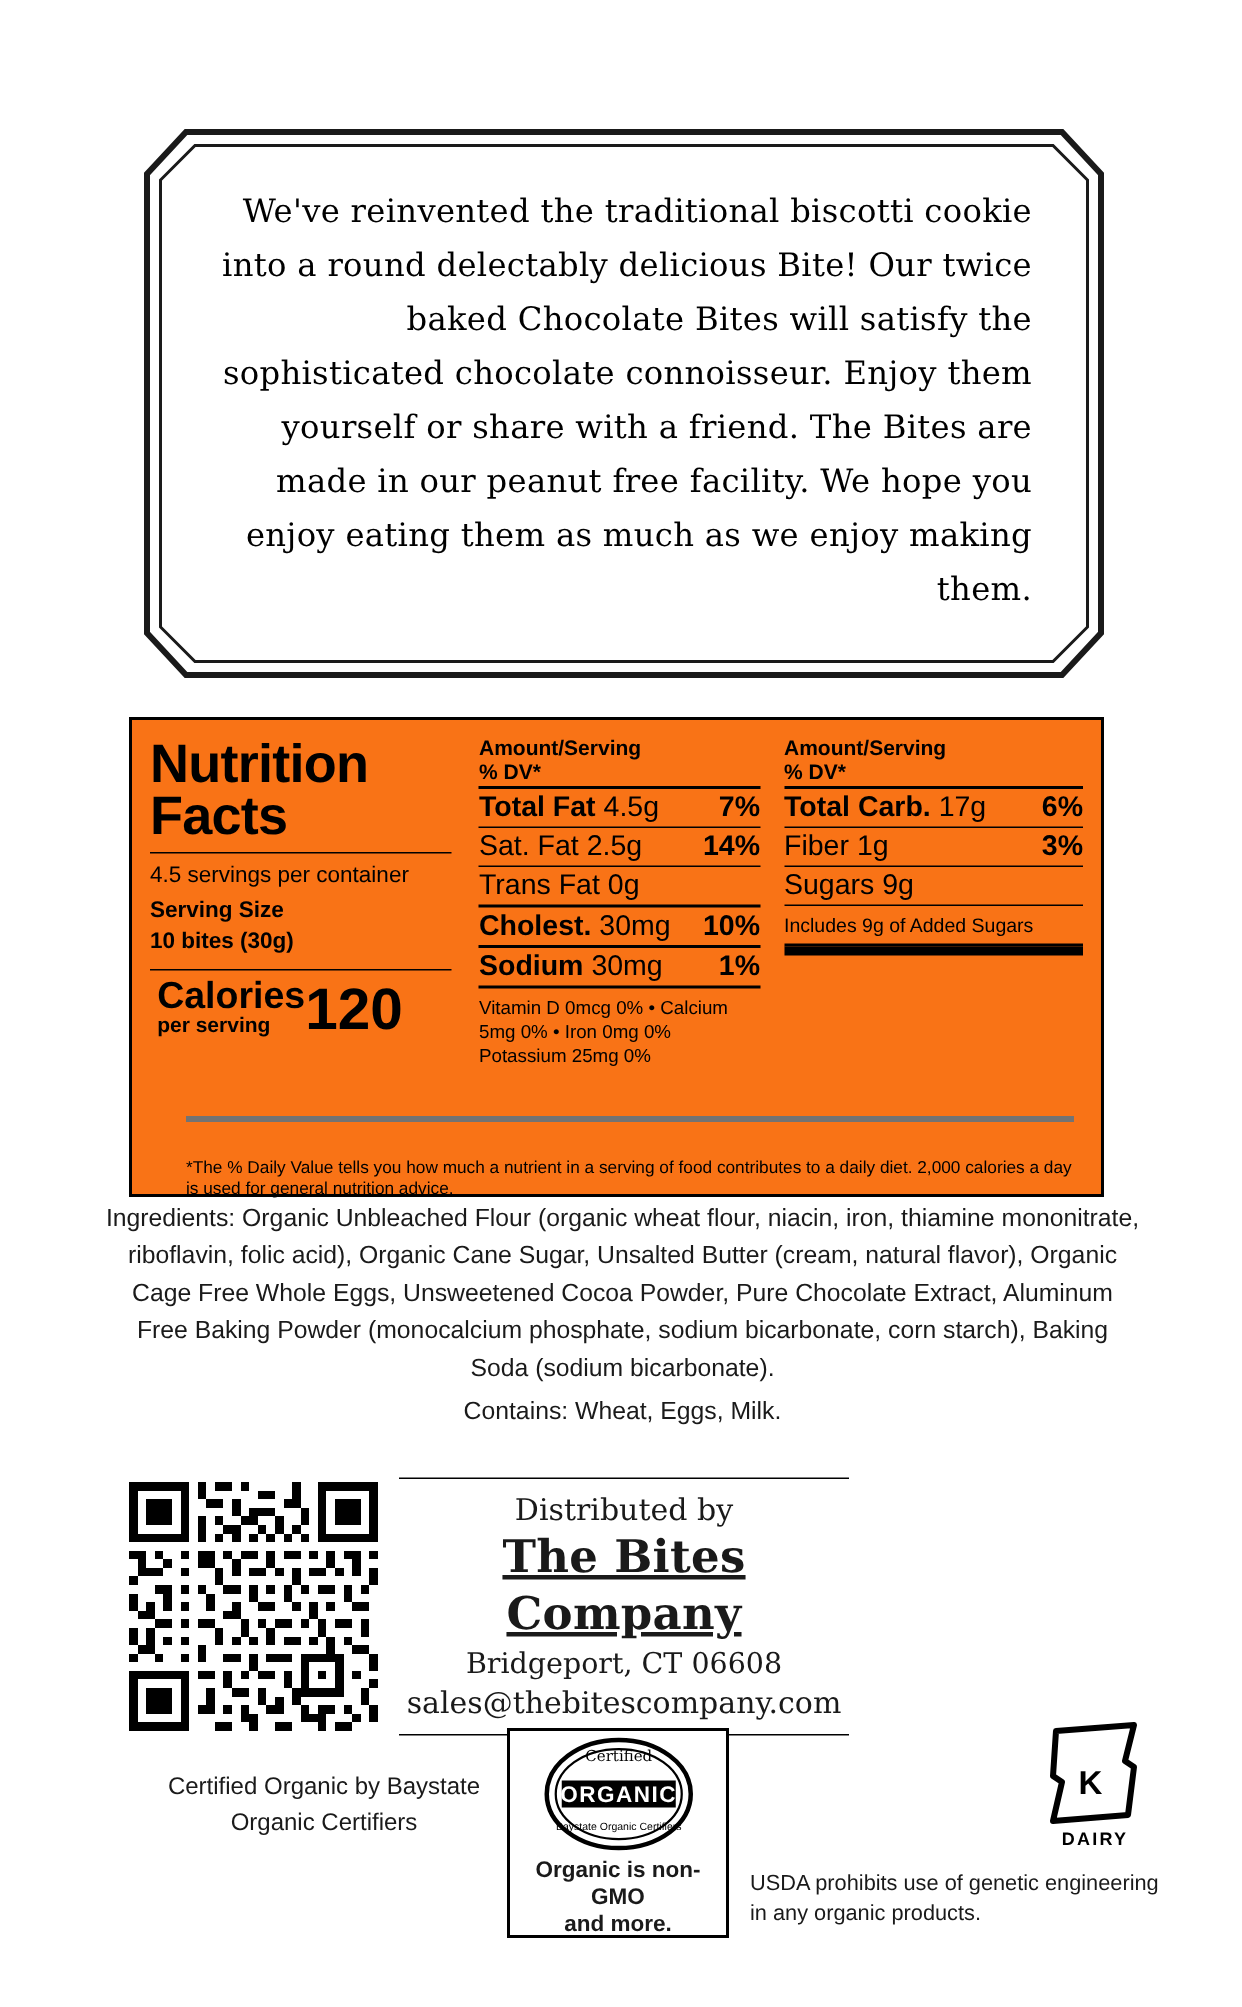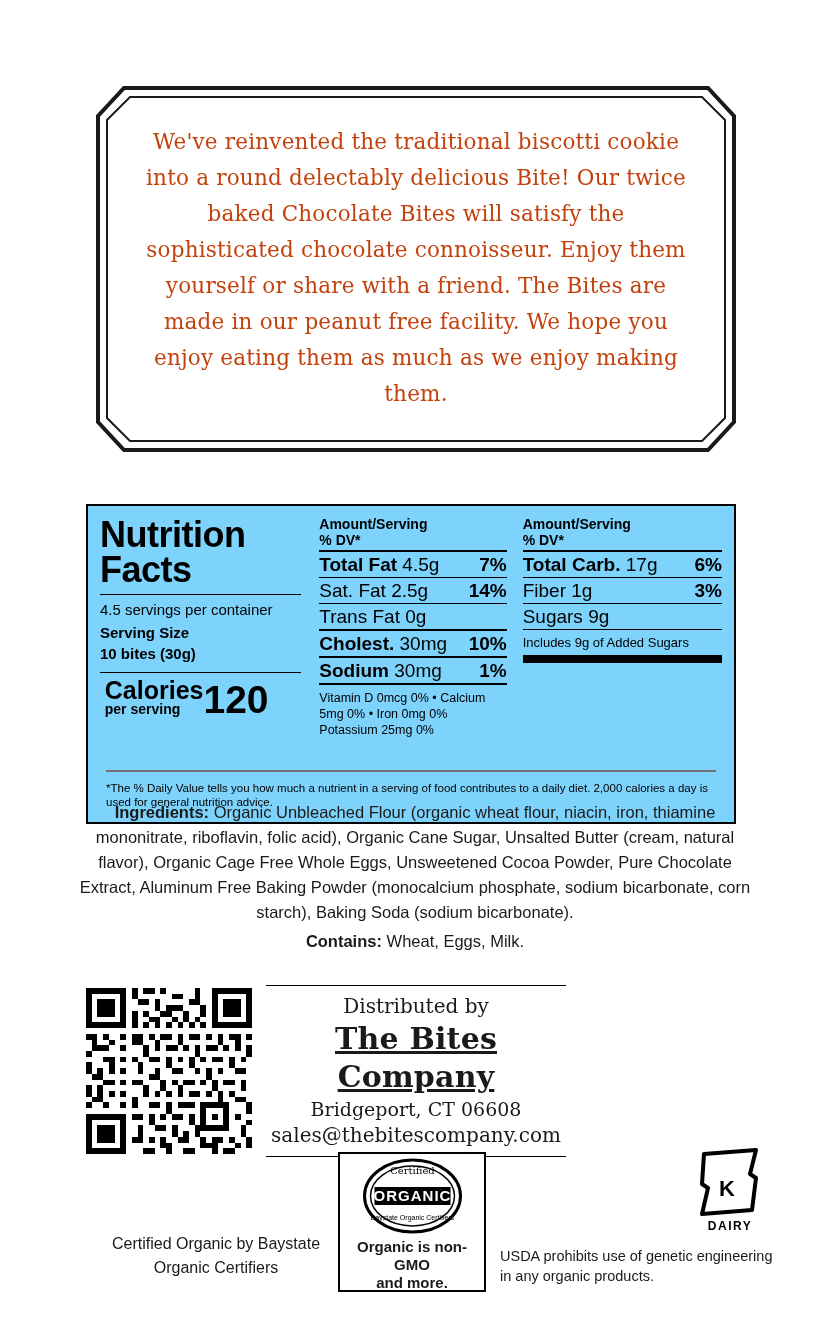--- a/index.html
+++ b/index.html
@@ -28,37 +28,37 @@
   .story-frame-inner {
     position: absolute;
     left: 0; top: 0;
     width: 100%; height: 100%;
   }
   .story-text {
     position: absolute;
     left: 48px;
     top: 38px;
     width: 544px;
-    text-align: center;
+    text-align: right;
     font-family: "DejaVu Serif", serif;
     font-size: 21.5px;
     line-height: 36px;
-    color: #c2410c;
+    color: #000000;
     letter-spacing: 0.2px;
   }
 
   
   .nf {
     position: absolute;
     left: 86px;
-    top: 504px;
+    top: 478px;
     width: 650px;
     height: 320px;
     border: 2.5px solid #000;
-    background: #7dd3fc;
+    background: #f97316;
     box-sizing: border-box;
     font-family: "Liberation Sans", sans-serif;
     color: #000;
   }
   .nf-inner {
     position: absolute;
     left: 0; top: 0; right: 0; bottom: 0;
     padding: 10px 12px 6px 12px;
     box-sizing: border-box;
   }
@@ -145,37 +145,37 @@
     font-size: 12.5px;
     line-height: 16px;
     padding-top: 5px;
   }
   .nf-footnote {
     font-size: 11.5px;
     line-height: 14px;
     padding-top: 4px;
   }
   .nf-footnote-wrap {
-    border-top: 2px solid #737373;
-    margin: 2px 6px 0 6px;
-    padding-top: 5px;
+    border-top: 4px solid #737373;
+    margin: 2px 6px 0 24px;
+    padding-top: 20px;
   }
 
   
   .ingredients {
     position: absolute;
     left: 70px;
     top: 800px;
     width: 690px;
     text-align: center;
     font-size: 16.5px;
     line-height: 25px;
     font-family: "Liberation Sans", sans-serif;
   }
-  .ingredients b { font-weight: bold; }
+  .ingredients b { font-weight: normal; }
   .contains {
     padding-top: 4px;
     font-size: 16.5px;
   }
 
   
   .qr {
     position: absolute;
     left: 86px;
     top: 988px;
@@ -194,21 +194,21 @@
   .dist-rule-bot { border-top: 1.5px solid #000; margin-top: 8px; }
   .dist-by { font-size: 20px; line-height: 28px; }
   .dist-name { font-size: 30px; font-weight: bold; line-height: 38px; letter-spacing: 0.2px; text-decoration: underline; }
   .dist-city { font-size: 19px; line-height: 27px; }
   .dist-mail { font-size: 20px; line-height: 25px; }
 
   
   .cert-text {
     position: absolute;
     left: 96px;
-    top: 1232px;
+    top: 1180px;
     width: 240px;
     text-align: center;
     font-size: 16px;
     line-height: 24px;
   }
   .organic-seal {
     position: absolute;
     left: 338px;
     top: 1152px;
     width: 148px;

